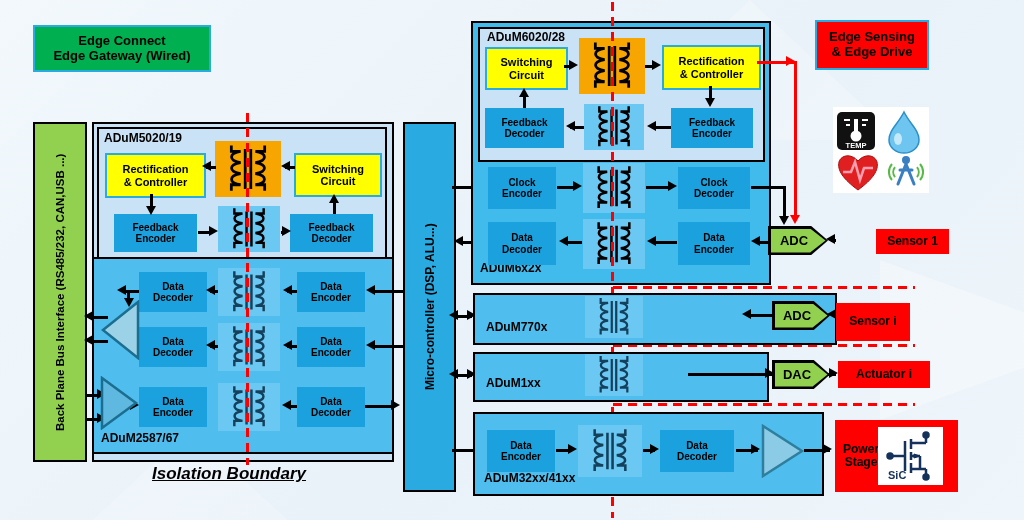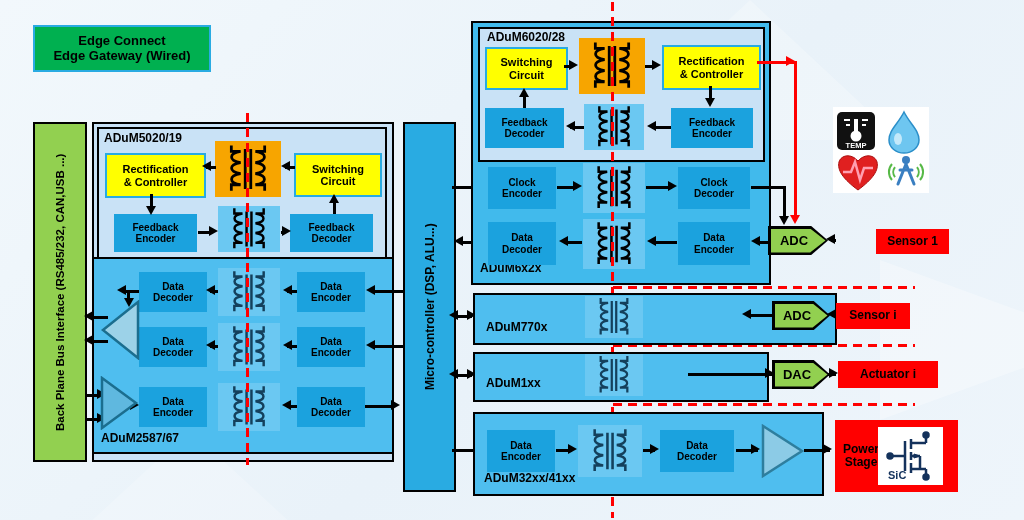--- a/index.html
+++ b/index.html
@@ -52,20 +52,22 @@
       <g id="xf" fill="none" stroke="currentColor" stroke-width="3" stroke-linecap="square">
         <path d="M27 7 V47 M33 7 V47"></path>
         <path d="M12 3 V8 H22 C9 10,9 18,22 20 C9 22,9 30,22 32 C9 34,9 42,22 44 H12 V49"></path>
         <path d="M48 3 V8 H38 C51 10,51 18,38 20 C51 22,51 30,38 32 C51 34,51 42,38 44 H48 V49"></path>
       </g>
     </defs>
   </svg>
 
   <div class="abs bx hdr" style="left:33px;top:25px;width:174px;height:43px;background:#00B050;">Edge Connect
 Edge Gateway (Wired)</div>
+  <div class="abs bx hdr" style="left:815px;top:20px;width:110px;height:46px;background:#FF0000;">Edge Sensing
+&amp; Edge Drive</div>
 
   <div class="abs vtext" style="left:33px;top:122px;width:50px;height:336px;background:#92D050;border:2.5px solid #000;font-size:11.5px;">Back Plane Bus Interface (RS485/232, CAN,USB ...)</div>
 
   <div class="abs" style="left:92px;top:122px;width:298px;height:336px;background:#C9E2F6;border:2.5px solid #000;"></div>
 
   <div class="abs" style="left:97px;top:127px;width:286px;height:130px;background:#C9E2F6;border:2.5px solid #000;"></div>
   <div class="blocklabel" style="left:104px;top:131px;">ADuM5020/19</div>
   <div class="abs bx yel" style="left:105px;top:153px;width:97px;height:41px;">Rectification
 &amp; Controller</div>
   <div class="xfsq" style="left:215px;top:141px;width:66px;height:56px;background:#F7A500;">
@@ -168,20 +170,21 @@
     <i class="ahr" style="left:391px;top:400px;"></i>
 
   <svg class="abs" style="left:100px;top:300px;" width="40" height="60">
     <polygon points="38,2 38,58 3,30" fill="#9CD2E8" stroke="#1B6E8F" stroke-width="2.5"></polygon>
     </svg>
   <svg class="abs" style="left:100px;top:376px;" width="40" height="54">
     <polygon points="2,2 2,52 36,27" fill="#5FB8DF" stroke="#1B6E8F" stroke-width="2.5"></polygon>
     </svg>
 
   <div class="vdash" style="left:246px;top:113px;height:352px;"></div>
+  <div class="abs" style="left:152px;top:464px;font-size:17px;font-weight:bold;font-style:italic;text-decoration:underline;">Isolation Boundary</div>
 
   <div class="abs vtext" style="left:403px;top:122px;width:49px;height:366px;background:#29ABE2;border:2.5px solid #000;font-size:12px;">Micro-controller (DSP, ALU...)</div>
 
   <i class="hl" style="left:452px;top:186px;width:30px;"></i>
     <i class="ahr" style="left:479px;top:181px;"></i>
   <i class="hl" style="left:460px;top:241px;width:30px;"></i>
     <i class="ahl" style="left:454px;top:236px;"></i>
   <i class="hl" style="left:454px;top:315px;width:18px;"></i>
     <i class="ahl" style="left:449px;top:310px;"></i>
     <i class="ahr" style="left:467px;top:310px;"></i>
@@ -320,40 +323,40 @@
     <svg class="xfs navy" viewBox="0 0 60 54" style="width:48px;height:40px">
         <use href="#xf"></use>
       </svg>
     </div>
   <i class="hl" style="left:748px;top:314px;width:26px;"></i>
     <i class="ahl" style="left:742px;top:309px;"></i>
   <div class="penta" style="left:772px;top:301px;width:58px;height:29px;">
     <div class="po"></div>
     <div class="pi">ADC</div>
   </div>
-  <div class="abs bx redbx" style="left:836px;top:303px;width:74px;height:26px;">Sensor i</div>
+  <div class="abs bx redbx" style="left:836px;top:303px;width:74px;height:38px;">Sensor i</div>
   <i class="hl" style="left:832px;top:314px;width:4px;"></i>
     <i class="ahl" style="left:827px;top:309px;"></i>
 
   <div class="abs" style="left:473px;top:352px;width:292px;height:46px;background:#4FBEEF;border:2.5px solid #000;"></div>
   <div class="blocklabel" style="left:486px;top:376px;">ADuM1xx</div>
   <div class="xfsq" style="left:585px;top:354px;width:58px;height:42px;background:#6BC8F2;">
     <svg class="xfs navy" viewBox="0 0 60 54" style="width:48px;height:40px">
         <use href="#xf"></use>
       </svg>
     </div>
   <i class="hl" style="left:688px;top:373px;width:84px;"></i>
     <i class="ahr" style="left:765px;top:368px;"></i>
   <div class="penta" style="left:772px;top:360px;width:58px;height:29px;">
     <div class="po"></div>
     <div class="pi">DAC</div>
   </div>
   <i class="hl" style="left:828px;top:373px;width:8px;"></i>
     <i class="ahr" style="left:829px;top:368px;"></i>
-  <div class="abs bx redbx" style="left:838px;top:361px;width:100px;height:27px;">Actuator i</div>
+  <div class="abs bx redbx" style="left:838px;top:361px;width:92px;height:27px;">Actuator i</div>
 
   <div class="abs" style="left:473px;top:412px;width:347px;height:80px;background:#4FBEEF;border:2.5px solid #000;"></div>
   <div class="blocklabel" style="left:484px;top:471px;">ADuM32xx/41xx</div>
   <div class="abs bx sub" style="left:487px;top:430px;width:68px;height:42px;">Data
 Encoder</div>
   <div class="xfsq" style="left:578px;top:425px;width:64px;height:52px;background:#6BC8F2;">
     <svg class="xfs navy" viewBox="0 0 60 54" style="width:52px;height:46px">
         <use href="#xf"></use>
       </svg>
     </div>

